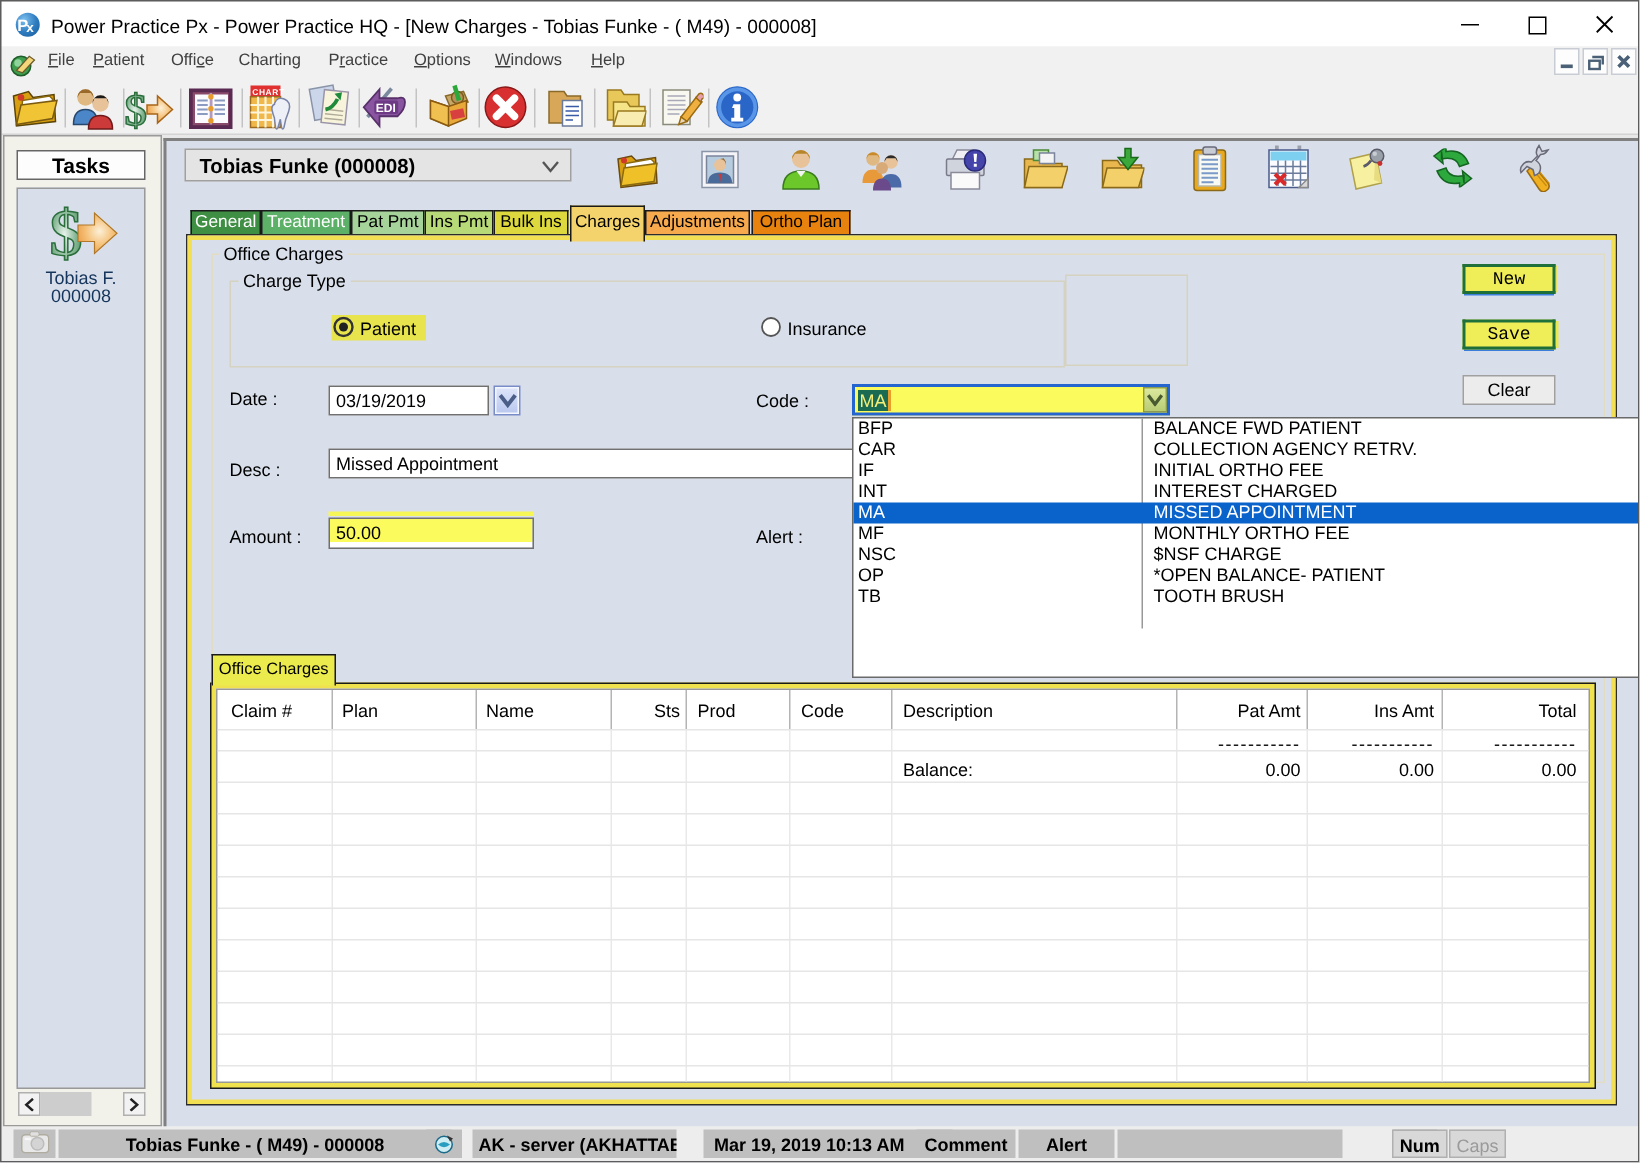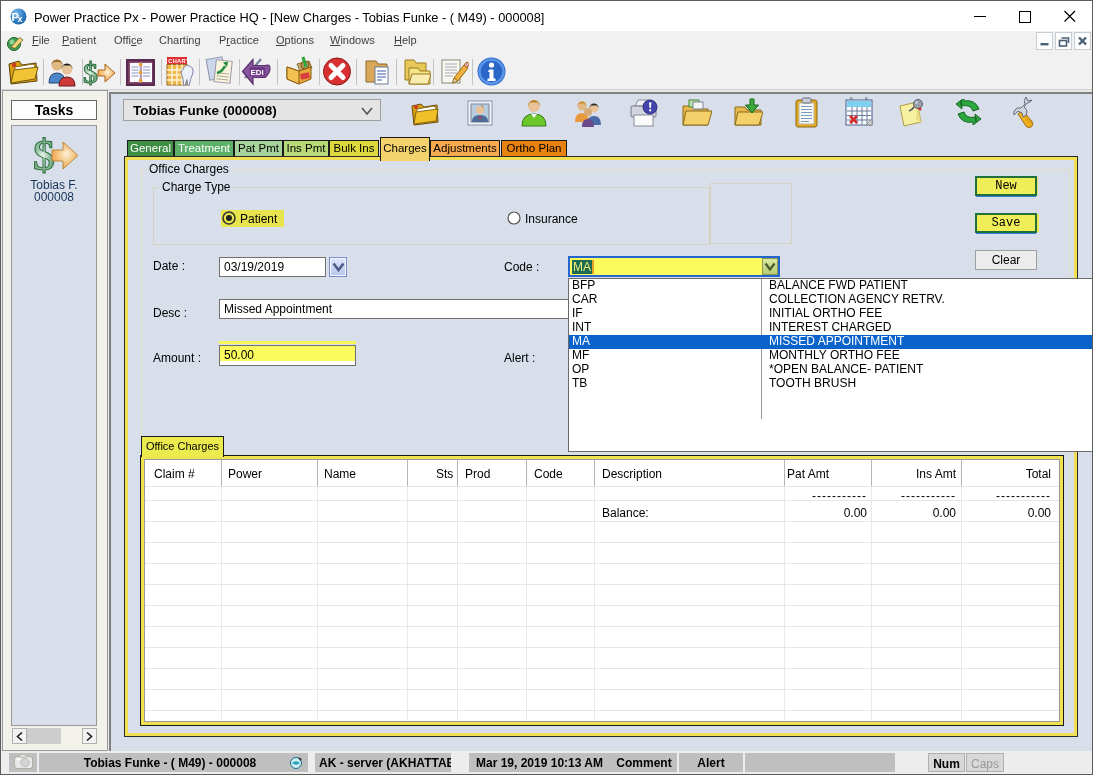--- a/index.html
+++ b/index.html
@@ -391,27 +391,27 @@
 <div class="lbl" style="left:504px;top:351px">Alert :</div>
 
 <div class="btn btnY" style="left:975px;top:176px">New</div>
 <div class="btn btnY" style="left:975px;top:213px;box-shadow:0 2px 0 -1px #3a7edc, 3px 0 0 -1px #ece74a">Save</div>
 <div class="btn btnG" style="left:975px;top:250px">Clear</div>
 
 <div id="tblTab">Office Charges</div>
 <div id="tbl"></div>
 <div id="tblInner">
   <div class="th" style="left:9px">Claim #</div>
-  <div class="th" style="left:83px">Power</div>
+  <div class="th" style="left:83px">Plan</div>
   <div class="th" style="left:179px">Name</div>
   <div class="th" style="left:291px;width:18px">Sts</div>
   <div class="th" style="left:320px">Prod</div>
   <div class="th" style="left:389px">Code</div>
   <div class="th" style="left:457px">Description</div>
-  <div class="th" style="left:642px;width:80px;text-align:left">Pat Amt</div>
+  <div class="th" style="left:642px;width:80px;text-align:right">Pat Amt</div>
   <div class="th" style="left:731px;width:80px;text-align:right">Ins Amt</div>
   <div class="th" style="left:826px;width:80px;text-align:right">Total</div>
   <div class="colline" style="left:76px"></div>
   <div class="colline" style="left:172px"></div>
   <div class="colline" style="left:262px"></div>
   <div class="colline" style="left:312px"></div>
   <div class="colline" style="left:381px"></div>
   <div class="colline" style="left:449px"></div>
   <div class="colline" style="left:639px"></div>
   <div class="colline" style="left:726px"></div>
@@ -438,20 +438,21 @@
 </div>
 
 <div id="ddlist">
   <div id="ddcoldiv"></div>
   <div class="ddrow">BFP<span class="c2">BALANCE FWD PATIENT</span></div>
   <div class="ddrow">CAR<span class="c2">COLLECTION AGENCY RETRV.</span></div>
   <div class="ddrow">IF<span class="c2">INITIAL ORTHO FEE</span></div>
   <div class="ddrow">INT<span class="c2">INTEREST CHARGED</span></div>
   <div class="ddrow ddsel">MA<span class="c2">MISSED APPOINTMENT</span></div>
   <div class="ddrow">MF<span class="c2">MONTHLY ORTHO FEE</span></div>
+  <div class="ddrow">NSC<span class="c2">$NSF CHARGE</span></div>
   <div class="ddrow">OP<span class="c2">*OPEN BALANCE- PATIENT</span></div>
   <div class="ddrow">TB<span class="c2">TOOTH BRUSH</span></div>
 </div>
 
 <div id="statusbar">
   <div class="sec" style="left:8px;width:28px"></div>
   <svg class="abs" style="left:13px;top:3px" width="19" height="15" viewBox="0 0 19 15">
     <rect x="0.5" y="2.5" width="18" height="12" rx="2.5" fill="#e8e8e8" stroke="#b0aca0"></rect>
     <rect x="6" y="0.5" width="6" height="3" rx="1" fill="#e0e0e0" stroke="#b0aca0" stroke-width="0.6"></rect>
     <circle cx="11" cy="8.5" r="4.2" fill="#d4d4d4" stroke="#bcbcbc"></circle>

